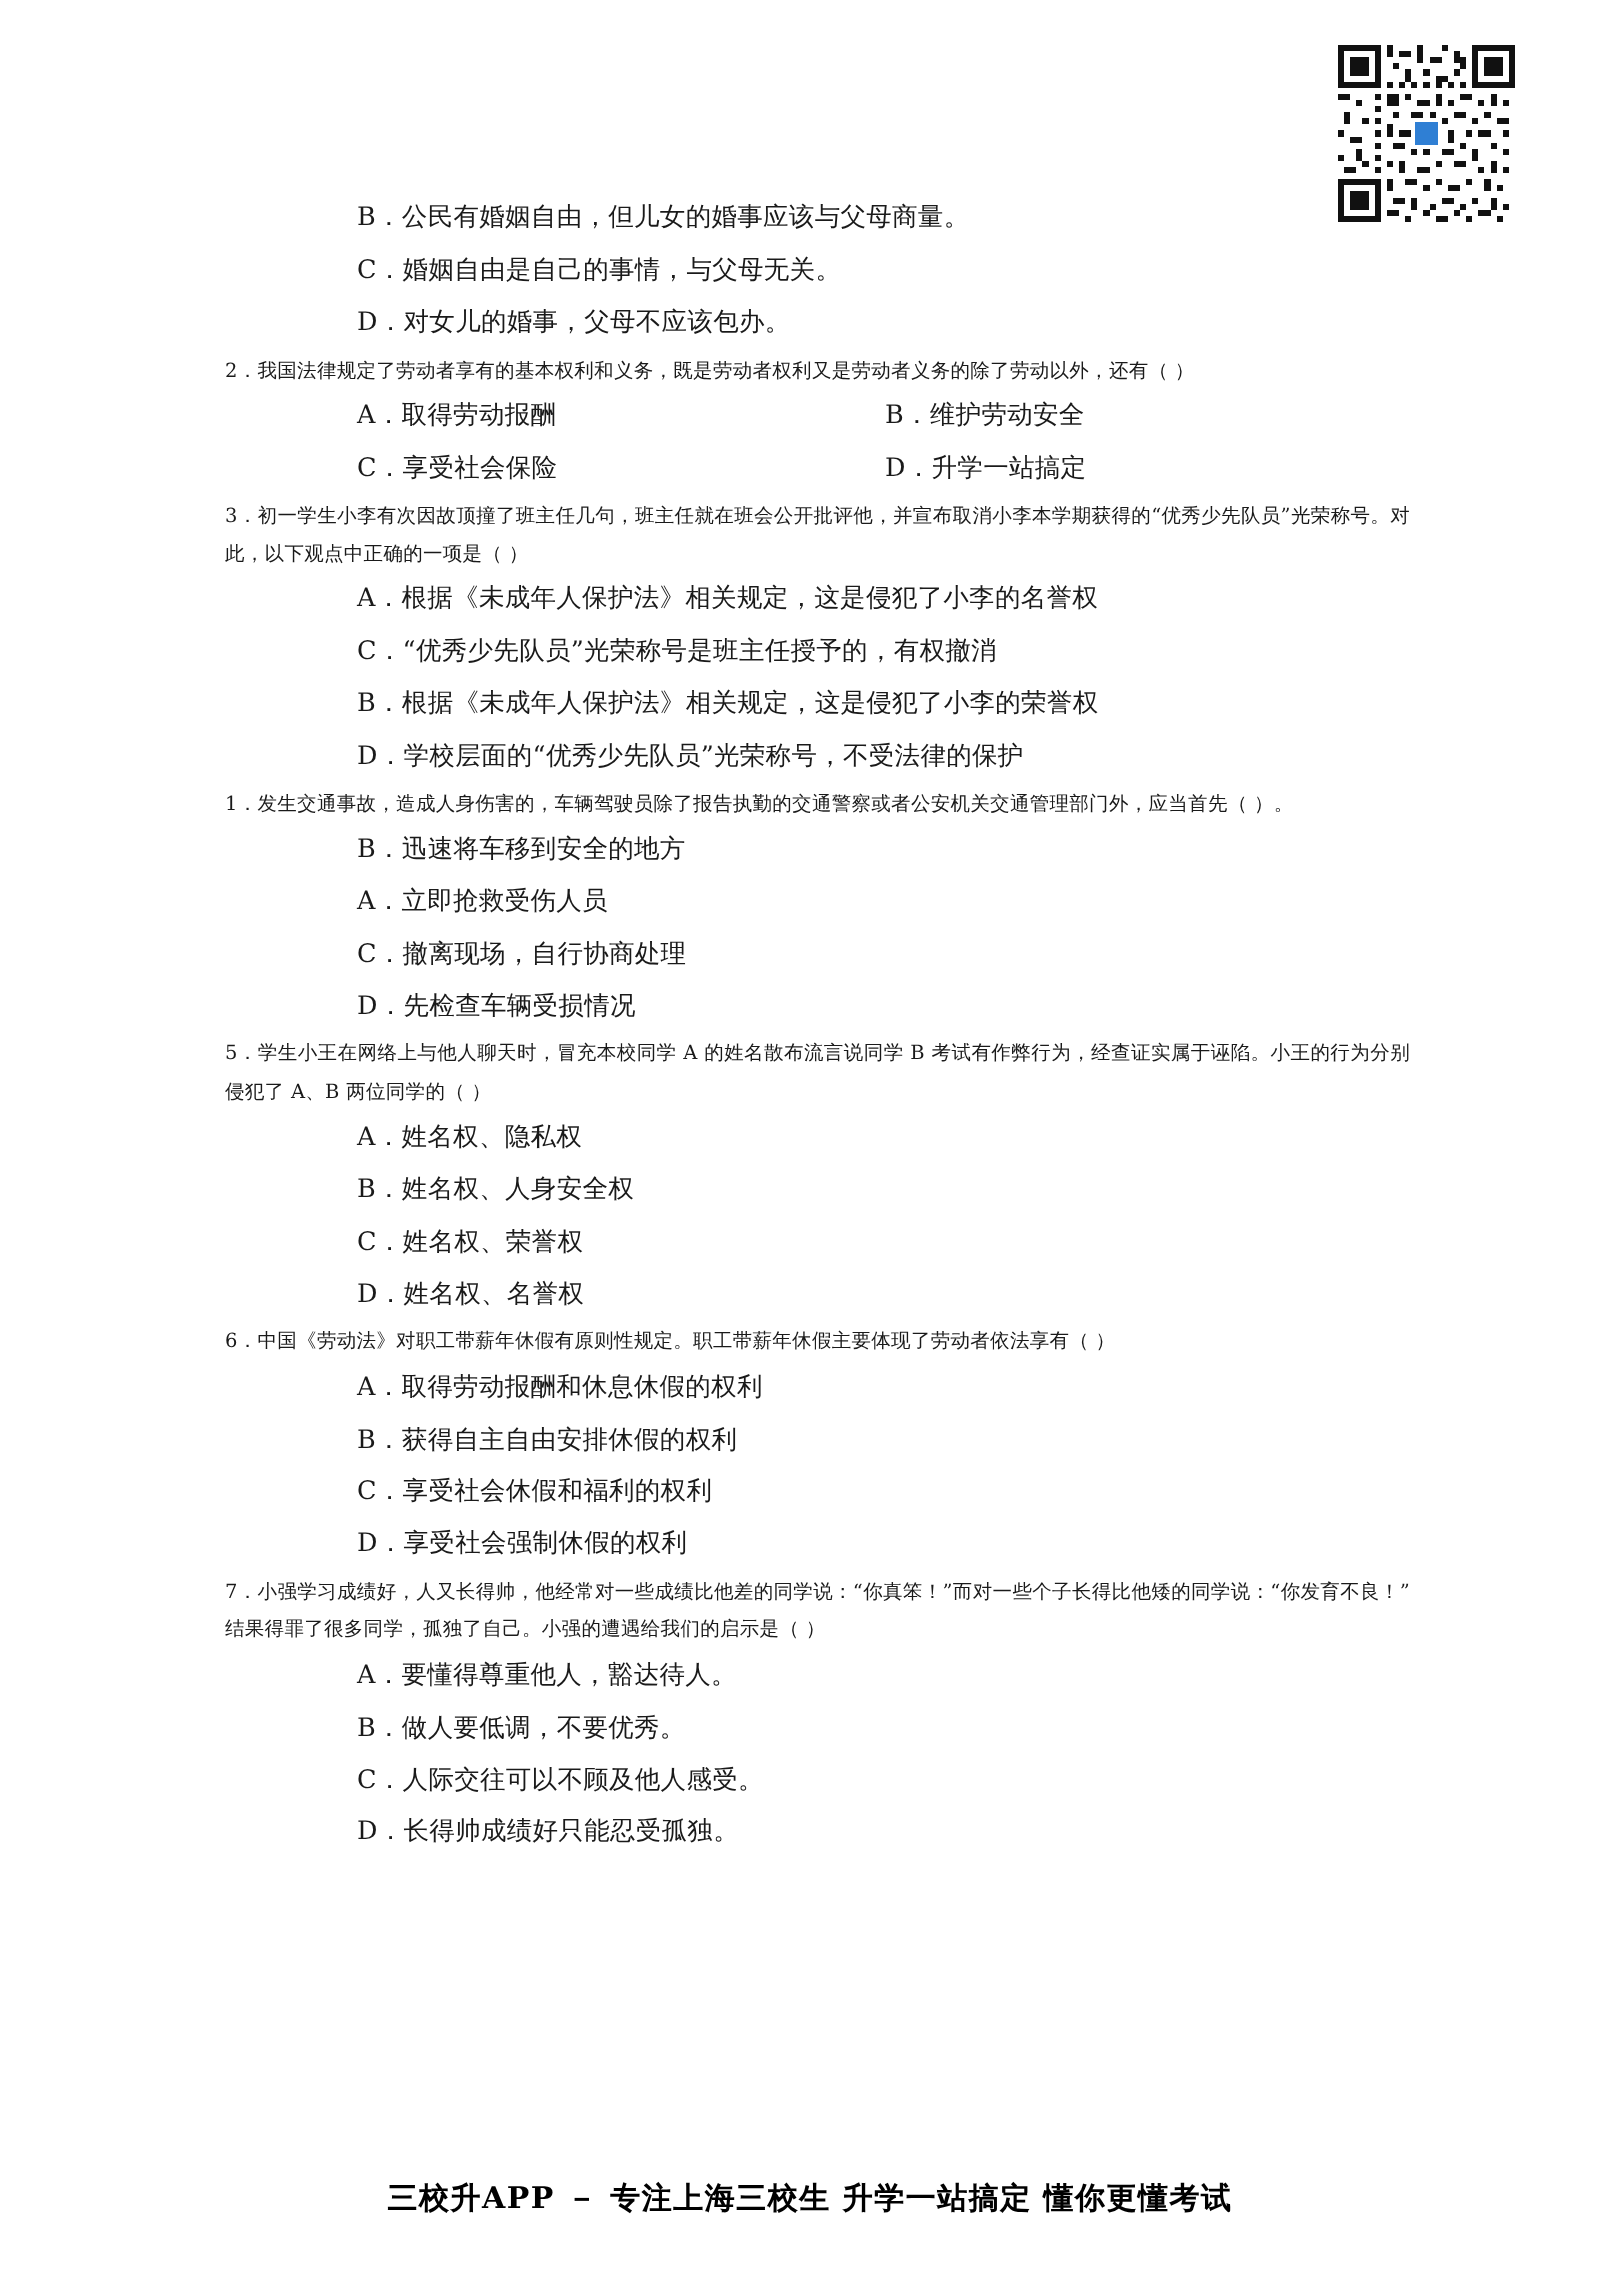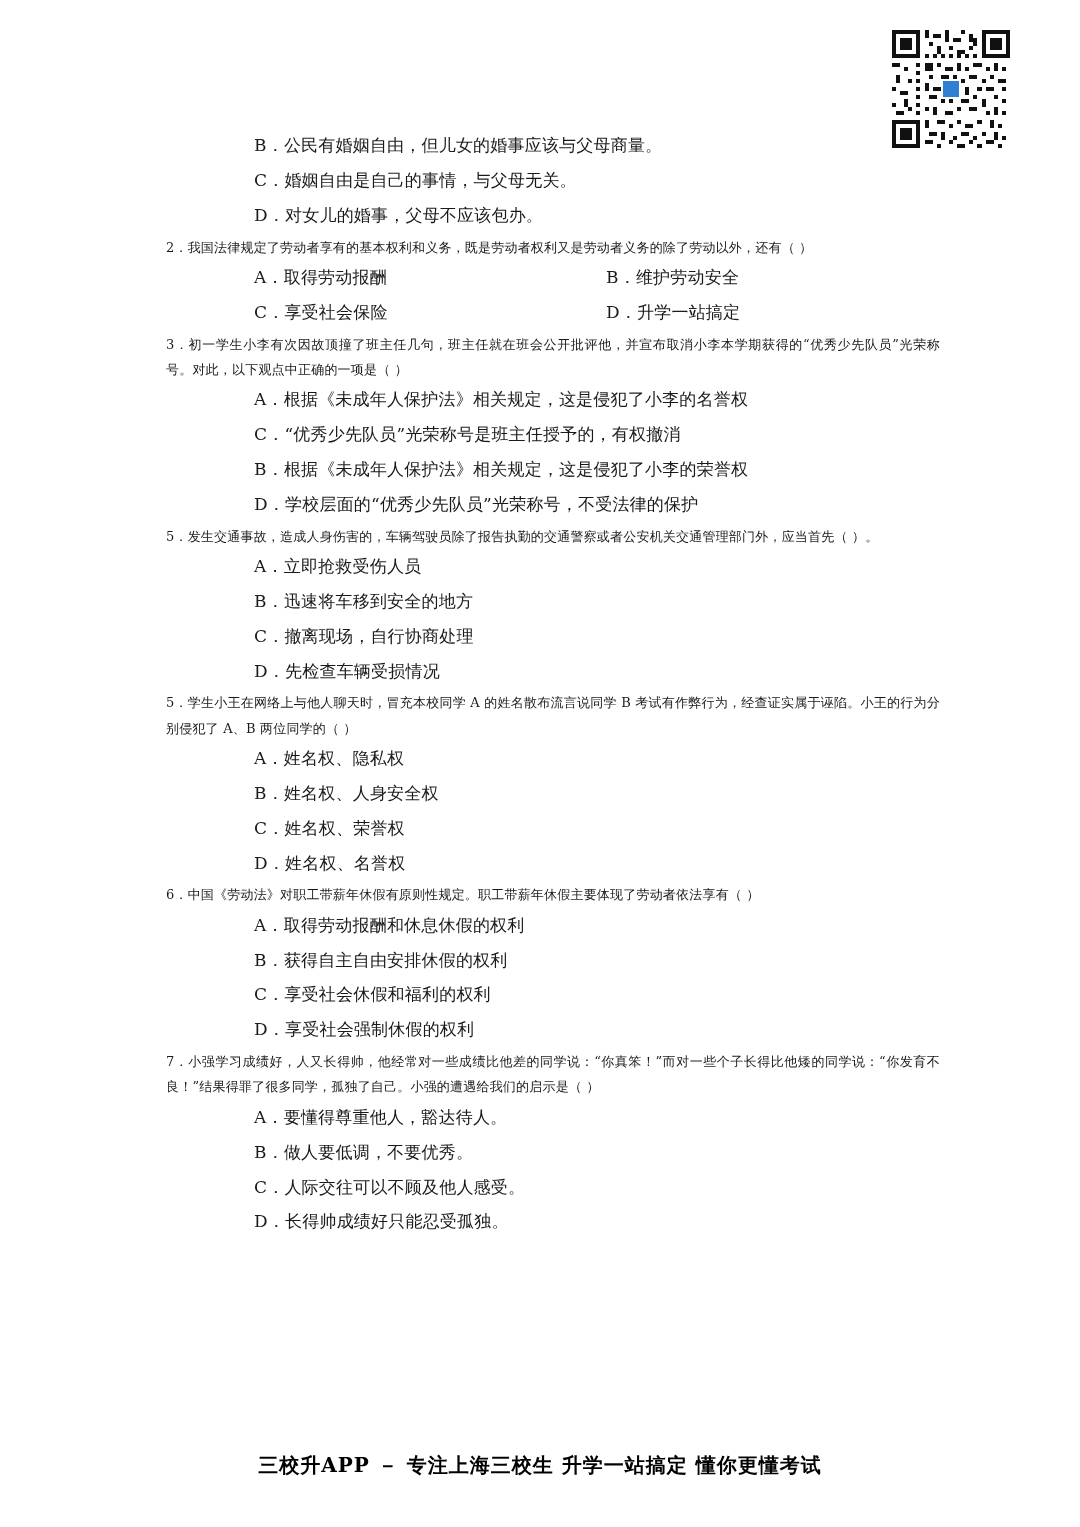--- a/index.html
+++ b/index.html
@@ -35,21 +35,21 @@
     height: 118px;
     display: block;
   }
   .content {
     position: absolute;
     left: 150px;
     top: 128px;
     width: 790px;
   }
   .q {
-    margin: 0 0 2px 16px;
+    margin: 0 0 2px 0;
   }
   .stem {
     font-size: 13px;
     line-height: 1.95;
     text-align: justify;
     letter-spacing: 0.2px;
     margin: 0;
     text-indent: 0;
   }
   .opts {
@@ -252,24 +252,24 @@
       <p class="stem">3．初一学生小李有次因故顶撞了班主任几句，班主任就在班会公开批评他，并宣布取消小李本学期获得的“优秀少先队员”光荣称号。对此，以下观点中正确的一项是（              ）</p>
       <ul class="opts">
         <li class="opt">A．根据《未成年人保护法》相关规定，这是侵犯了小李的名誉权</li>
         <li class="opt">C．“优秀少先队员”光荣称号是班主任授予的，有权撤消</li>
         <li class="opt">B．根据《未成年人保护法》相关规定，这是侵犯了小李的荣誉权</li>
         <li class="opt">D．学校层面的“优秀少先队员”光荣称号，不受法律的保护</li>
       </ul>
     </div>
 
     <div class="q">
-      <p class="stem">5．发生交通事故，造成人身伤害的，车辆驾驶员除了报告执勤的交通警察或者公安机关交通管理部门外，应当首先（              ）。</p>
-      <ul class="opts">
+      <p class="stem">1．发生交通事故，造成人身伤害的，车辆驾驶员除了报告执勤的交通警察或者公安机关交通管理部门外，应当首先（              ）。</p>
+      <ul class="opts">
+        <li class="opt">B．迅速将车移到安全的地方</li>
         <li class="opt">A．立即抢救受伤人员</li>
-        <li class="opt">B．迅速将车移到安全的地方</li>
         <li class="opt">C．撤离现场，自行协商处理</li>
         <li class="opt">D．先检查车辆受损情况</li>
       </ul>
     </div>
 
     <div class="q">
       <p class="stem">5．学生小王在网络上与他人聊天时，冒充本校同学 A 的姓名散布流言说同学 B 考试有作弊行为，经查证实属于诬陷。小王的行为分别侵犯了 A、B 两位同学的（          ）</p>
       <ul class="opts">
         <li class="opt">A．姓名权、隐私权</li>
         <li class="opt">B．姓名权、人身安全权</li>

